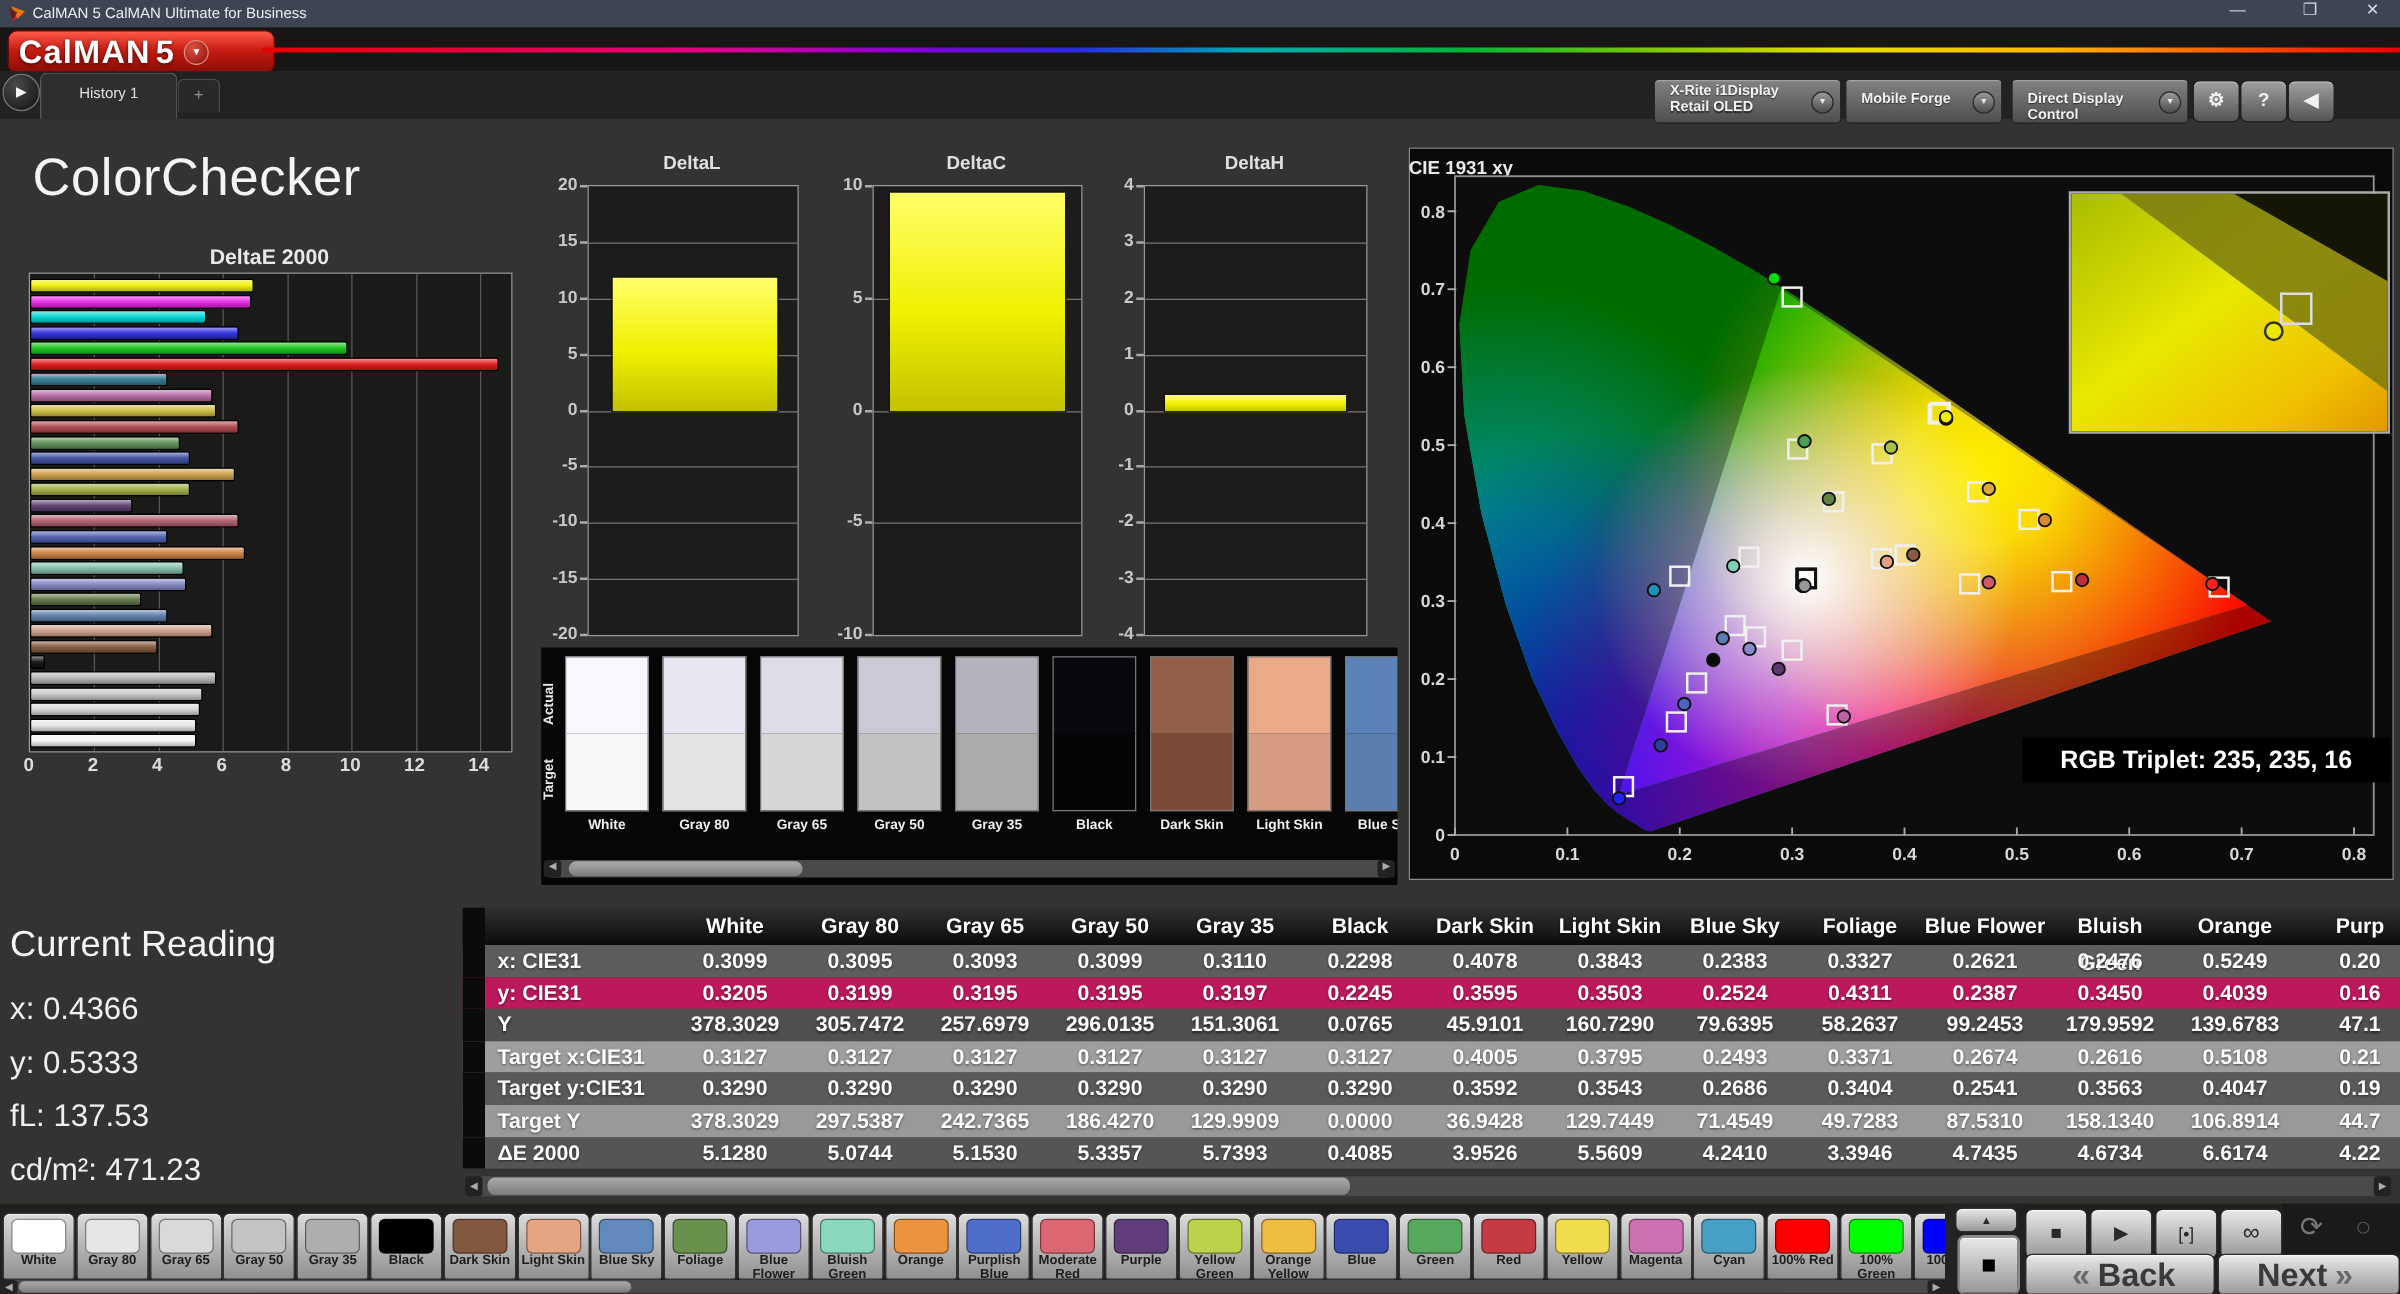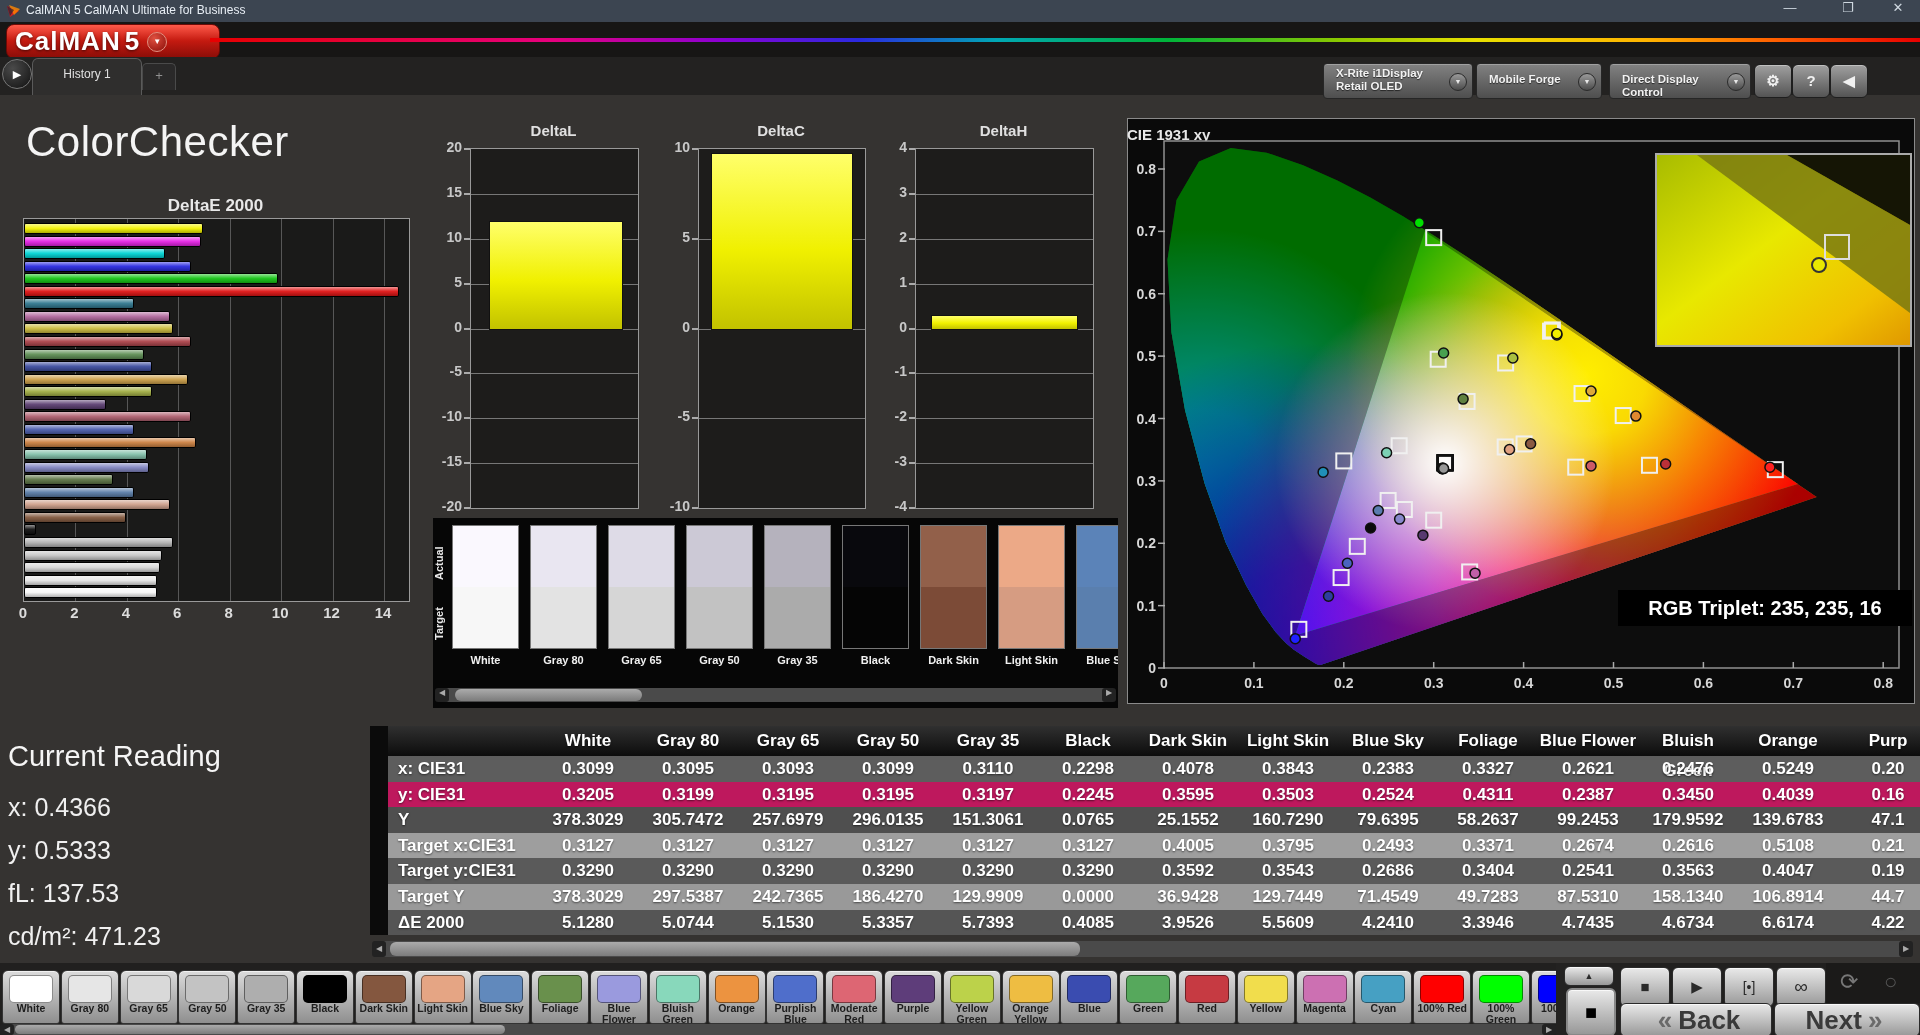--- a/index.html
+++ b/index.html
@@ -575,21 +575,21 @@
       </div>
       <div class="trow" style="background: rgb(79, 79, 79);">
         <div class="gut"></div>
         <div class="labc">Y</div>
         <div class="valc">378.3029</div>
         <div class="valc">305.7472</div>
         <div class="valc">257.6979</div>
         <div class="valc">296.0135</div>
         <div class="valc">151.3061</div>
         <div class="valc">0.0765</div>
-        <div class="valc">25.1552</div>
+        <div class="valc">45.9101</div>
         <div class="valc">160.7290</div>
         <div class="valc">79.6395</div>
         <div class="valc">58.2637</div>
         <div class="valc">99.2453</div>
         <div class="valc">179.9592</div>
         <div class="valc">139.6783</div>
         <div class="valc">47.1</div>
       </div>
       <div class="trow" style="background: rgb(158, 158, 158);">
         <div class="gut"></div>

